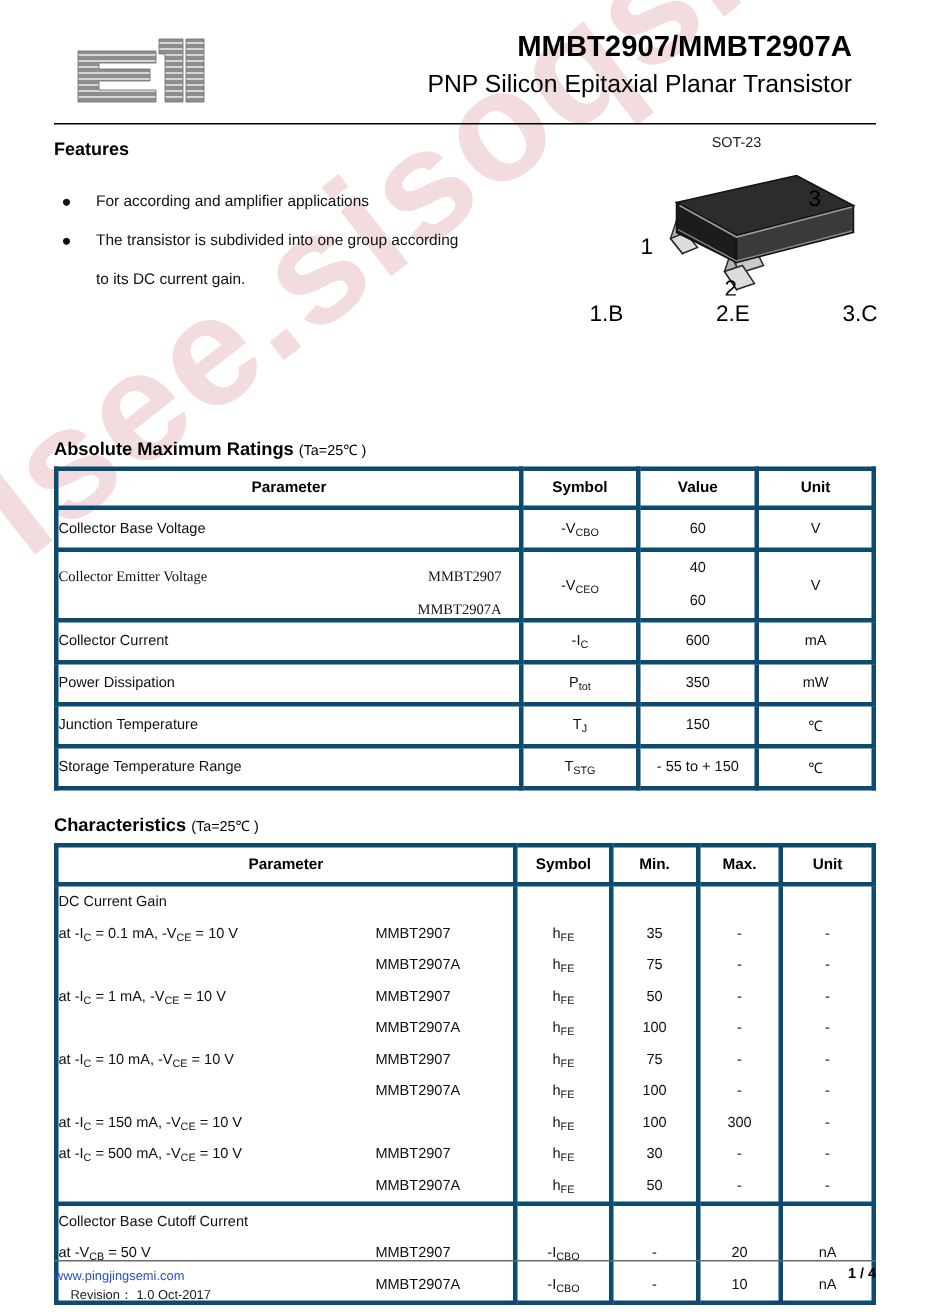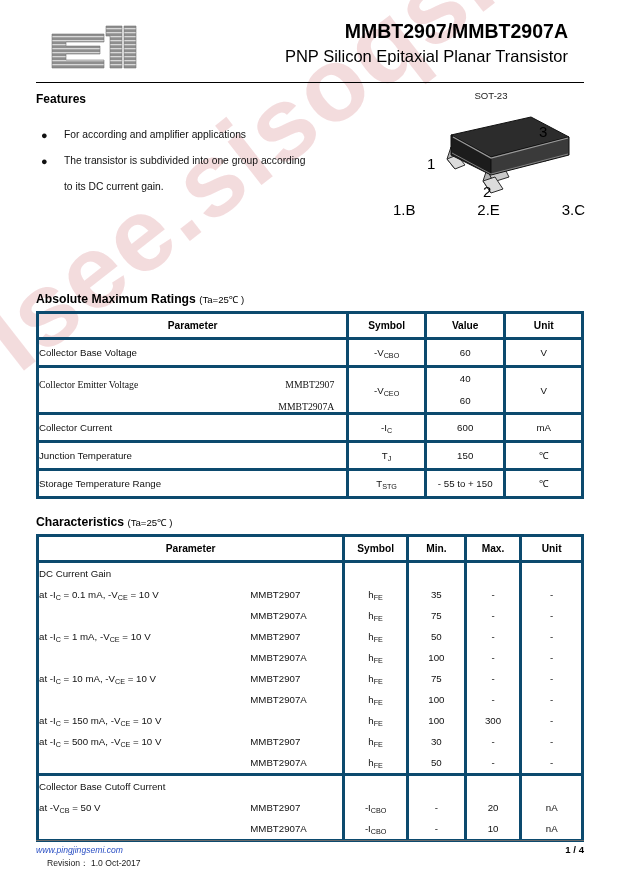--- a/index.html
+++ b/index.html
@@ -254,21 +254,20 @@
     justify-content: space-between;
     align-items: flex-start;
   }
   .footer-left {
     font-size: 8.6px;
     line-height: 12.5px;
   }
   .site-link {
     color: #2a4fc4;
     text-decoration: none;
-    font-style: italic;
   }
   .rev { color: #1a1a1a; padding-left: 11px; }
   .page-num {
     font-size: 9.6px;
     font-weight: bold;
     color: #000;
   }
 </style>
 </head>
 <body>
@@ -391,20 +390,26 @@
         </td>
         <td class="cell-c">V</td>
       </tr>
       <tr>
         <td class="cell-param">Collector Current</td>
         <td class="cell-c nowrap">-I<sub>C</sub></td>
         <td class="cell-c">600</td>
         <td class="cell-c">mA</td>
       </tr>
       <tr>
+        <td class="cell-param">Power Dissipation</td>
+        <td class="cell-c nowrap">P<sub>tot</sub></td>
+        <td class="cell-c">350</td>
+        <td class="cell-c">mW</td>
+      </tr>
+      <tr>
         <td class="cell-param">Junction Temperature</td>
         <td class="cell-c nowrap">T<sub>J</sub></td>
         <td class="cell-c">150</td>
         <td class="cell-c">℃</td>
       </tr>
       <tr>
         <td class="cell-param">Storage Temperature Range</td>
         <td class="cell-c nowrap">T<sub>STG</sub></td>
         <td class="cell-c">- 55 to + 150</td>
         <td class="cell-c">℃</td>

